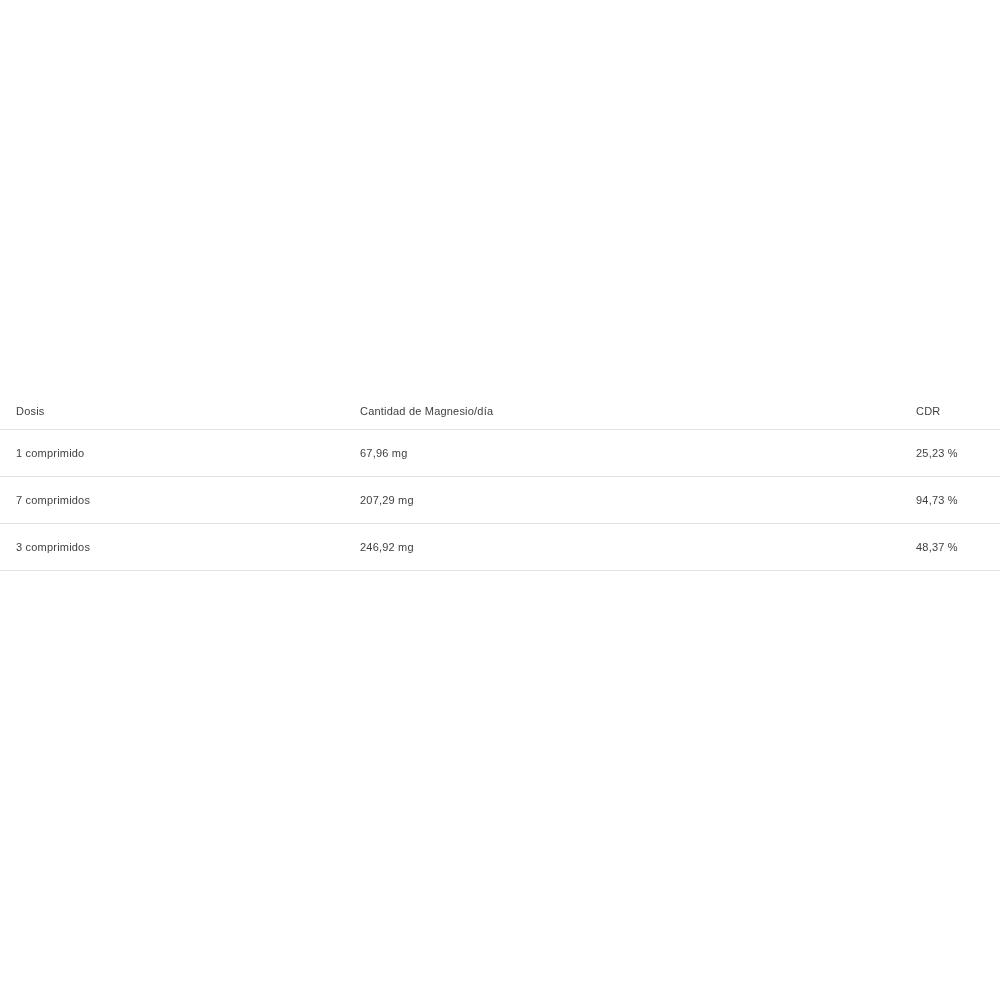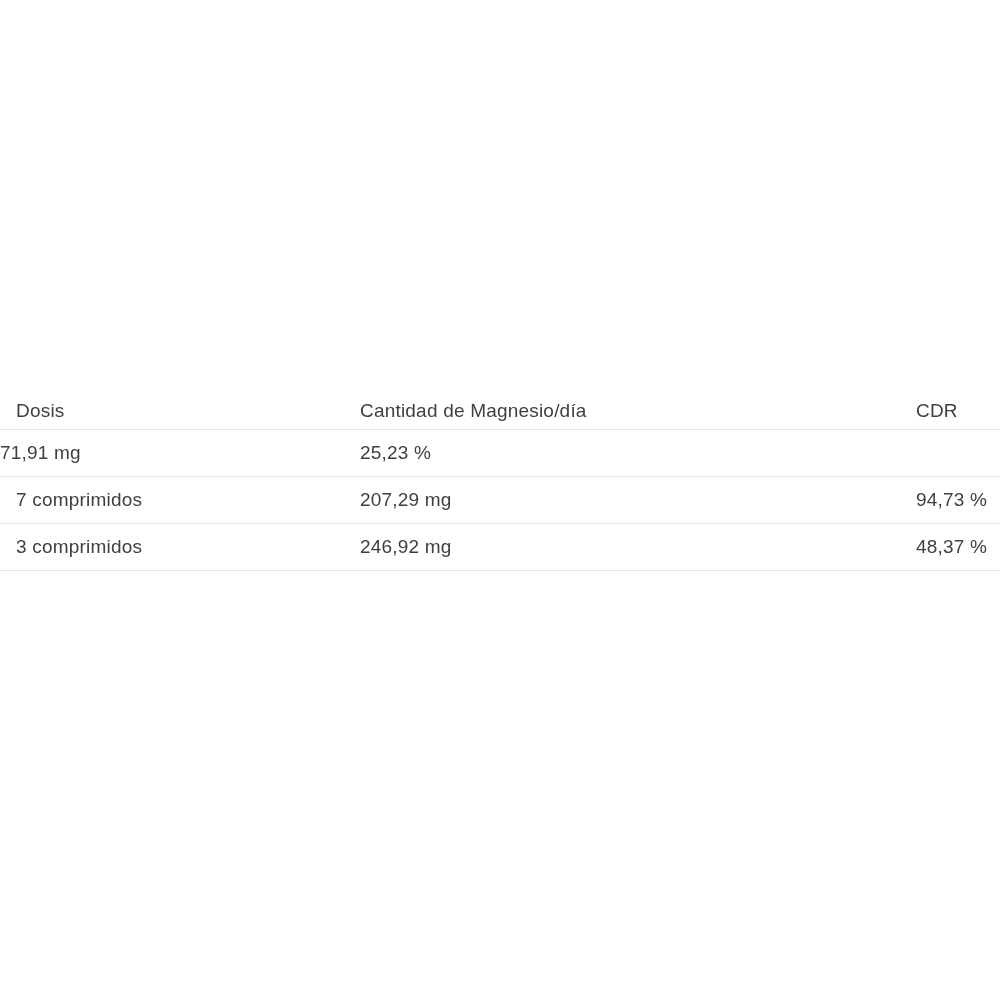--- a/index.html
+++ b/index.html
@@ -15,21 +15,21 @@
     height: 1000px;
     background: #ffffff;
     position: relative;
   }
   .dosage-table {
     position: absolute;
     top: 392px;
     left: 0;
     width: 1000px;
     color: #3f3f3f;
-    font-size: 19px;
+    font-size: 11px;
     letter-spacing: 0.2px;
   }
   .t-row {
     display: grid;
     grid-template-columns: 360px 556px 1fr;
     align-items: center;
     border-bottom: 1px solid #e3e3e3;
   }
   .t-row.header { height: 38px; }
   .t-row.body { height: 47px; }
@@ -44,21 +44,22 @@
 <div class="page">
   <div class="dosage-table">
 
     <div class="t-row header">
       <div class="cell c1">Dosis</div>
       <div class="cell c2">Cantidad de Magnesio/día</div>
       <div class="cell c3">CDR</div>
     </div>
 
     <div class="t-row body">
-      <div class="cell c2">71,91 mg</div>
+      <div class="cell c1">1 comprimido</div>
+      <div class="cell c2">67,96 mg</div>
       <div class="cell c3">25,23 %</div>
     </div>
 
     <div class="t-row body">
       <div class="cell c1">7 comprimidos</div>
       <div class="cell c2">207,29 mg</div>
       <div class="cell c3">94,73 %</div>
     </div>
 
     <div class="t-row body">

